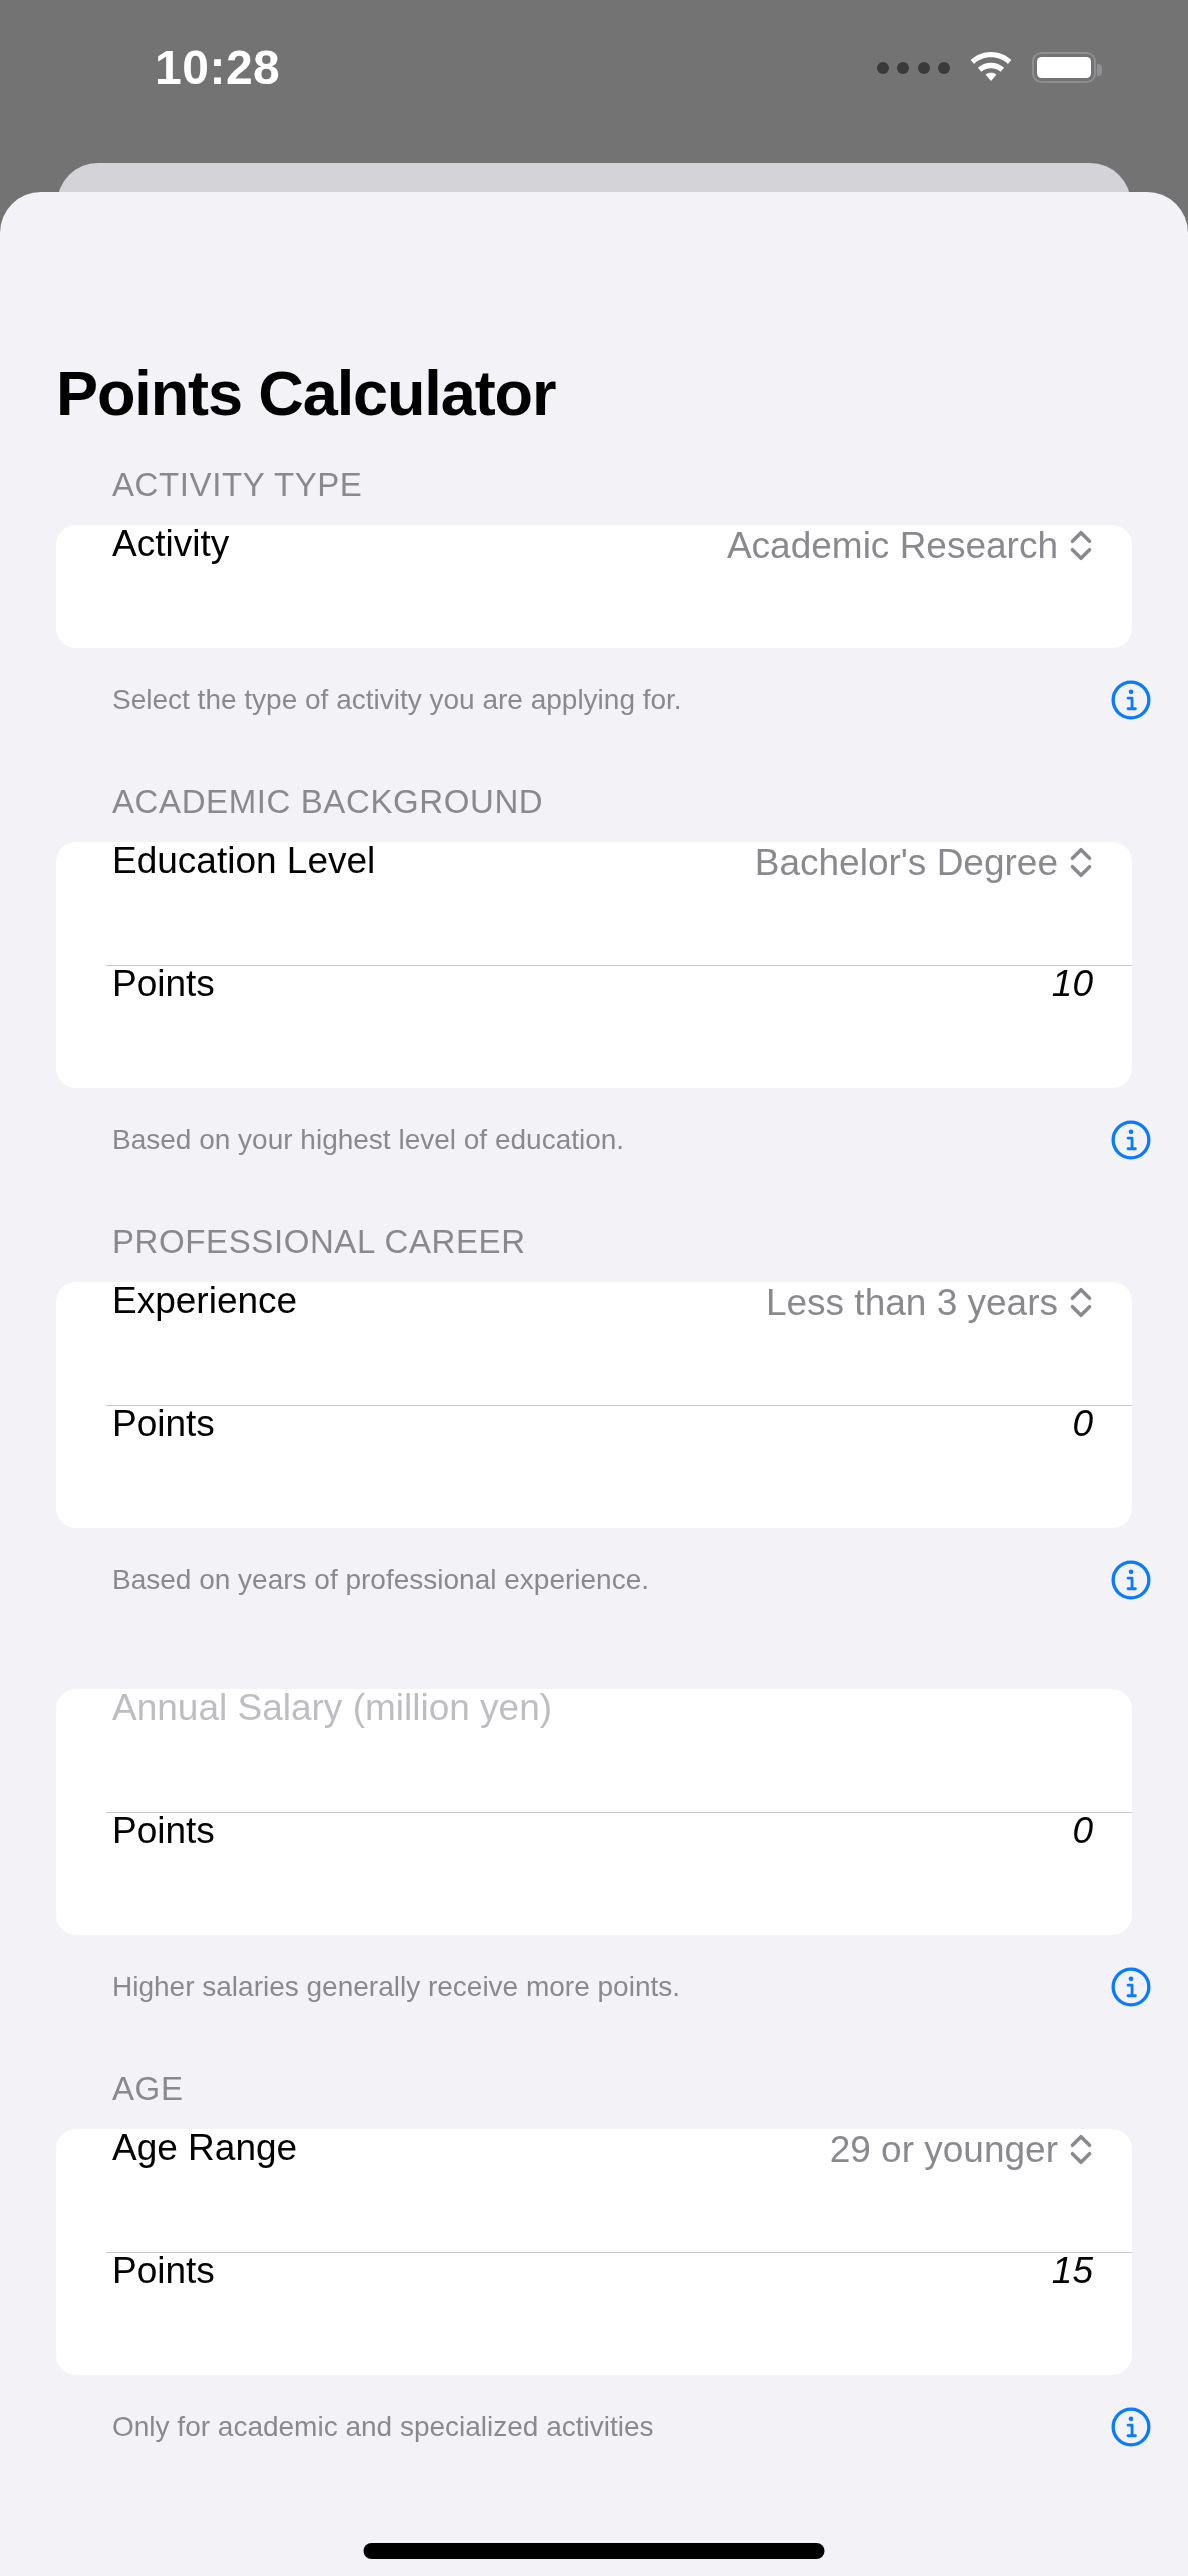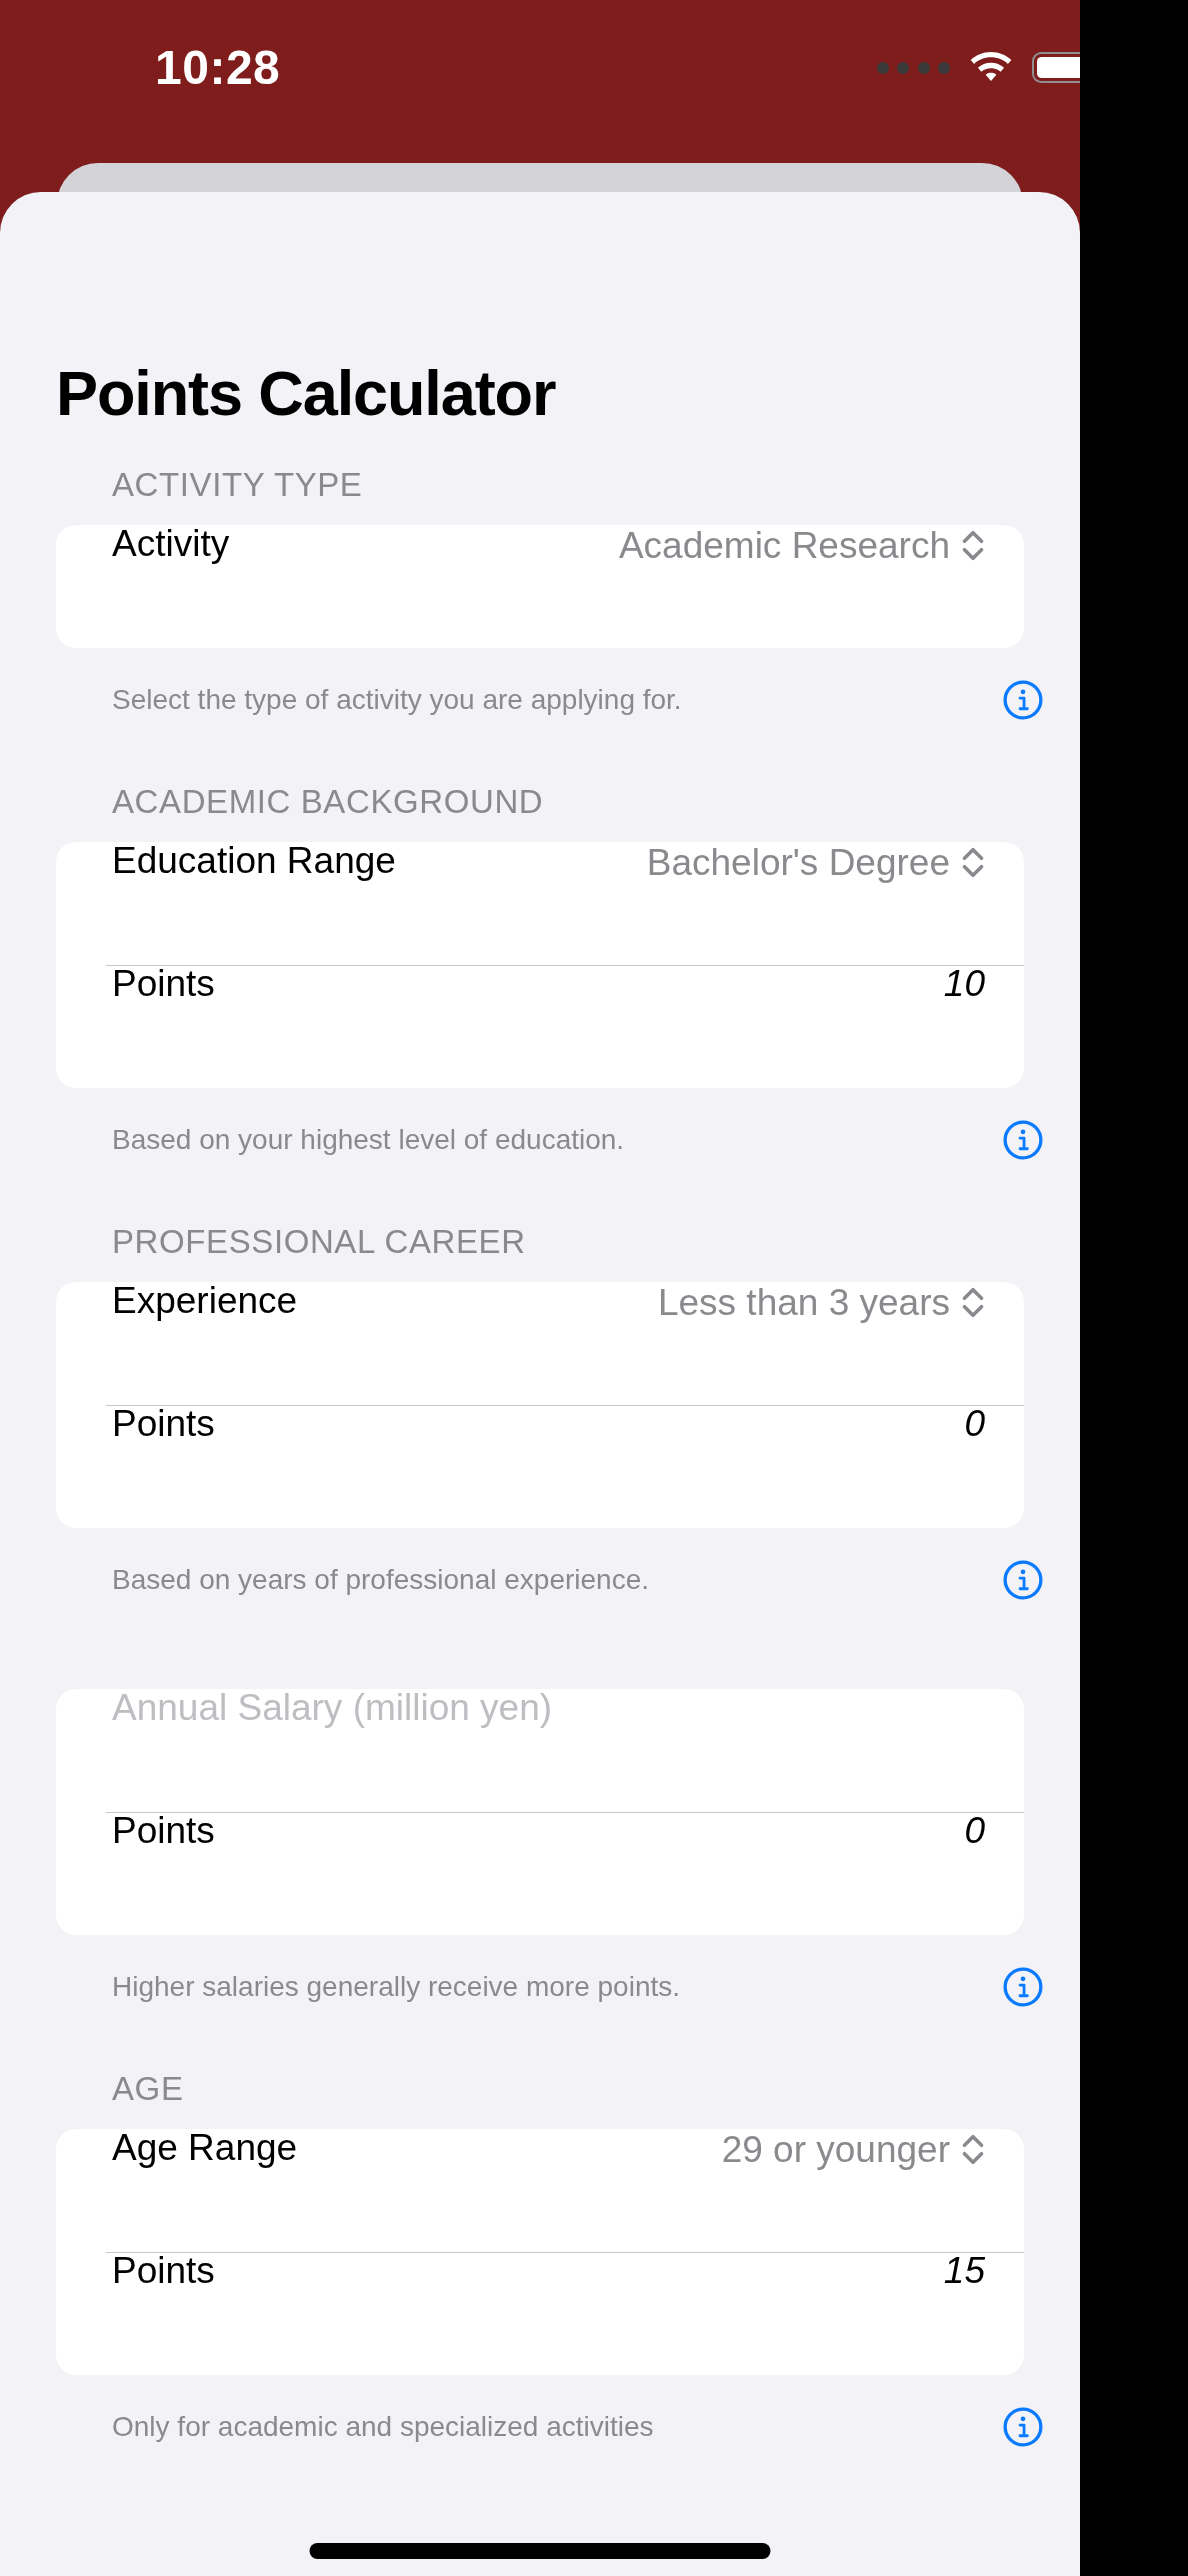--- a/index.html
+++ b/index.html
@@ -5,22 +5,22 @@
   * { margin:0; padding:0; box-sizing:border-box; }
   html, body {
     width:1188px; height:2576px;
     background:#000;
     font-family:"Liberation Sans", sans-serif;
     overflow:hidden;
   }
 
   #screen {
     position:relative;
-    width:1080px; height:2576px;
-    background:#7f1d1d;
+    width:1188px; height:2576px;
+    background:#737373;
     overflow:hidden;
   }
 
   
   .statusbar {
     position:absolute; top:0; left:0;
     width:1188px; height:111px;
     color:#fff;
     z-index:40;
   }
@@ -240,21 +240,21 @@
   <circle cx="12" cy="7.3" r="1.35" fill="#0a7aff"></circle>
   <path d="M10.3 10.9h2.3v6.1h1.6M10.3 17h4.2" fill="none" stroke="#0a7aff" stroke-width="1.6" stroke-linecap="round" stroke-linejoin="round"></path>
 </svg>
           </div>
           <div class="gap"></div>
         </div>
         <div class="section">
           <div class="section-header">ACADEMIC BACKGROUND</div>
           <div class="card">
             <div class="row">
-              <span class="row-label">Education Range</span>
+              <span class="row-label">Education Level</span>
               <span class="row-right">
                 <span class="row-value">Bachelor's Degree</span>
                 <svg class="stepper-icon" viewBox="0 0 14 24">
   <path d="M2 9.5L7 4.5L12 9.5" fill="none" stroke="#8a8a8e" stroke-width="2.1" stroke-linecap="round" stroke-linejoin="round"></path>
   <path d="M2 14.5L7 19.5L12 14.5" fill="none" stroke="#8a8a8e" stroke-width="2.1" stroke-linecap="round" stroke-linejoin="round"></path>
 </svg>
               </span>
             </div>
             <div class="row">
               <span class="row-label">Points</span>

